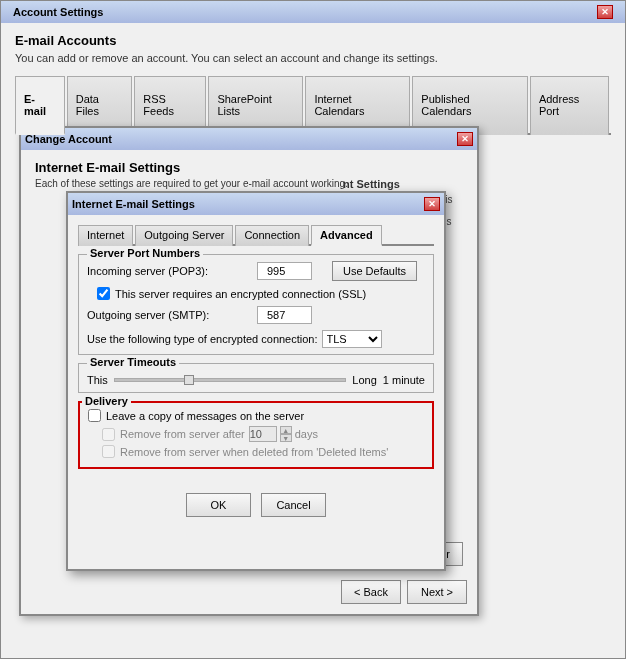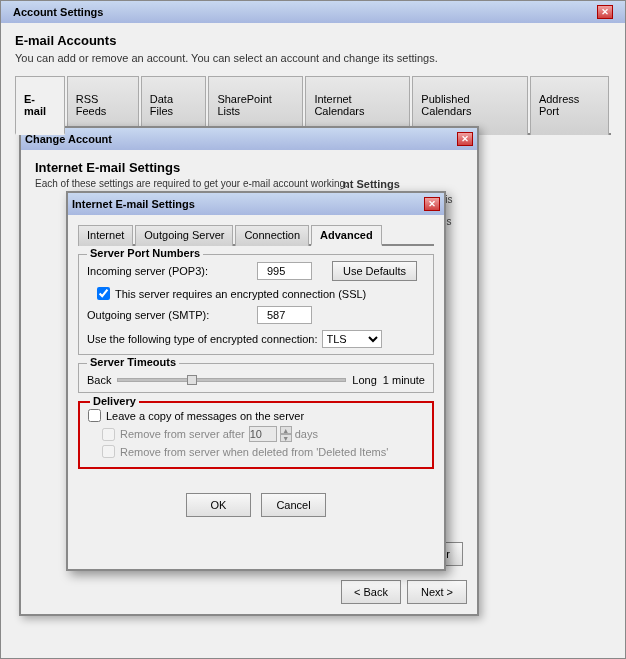--- a/index.html
+++ b/index.html
@@ -298,21 +298,21 @@
     .delivery-section {
       border: 2px solid #cc0000;
       padding: 6px 8px;
       margin-bottom: 8px;
       position: relative;
     }
 
     .delivery-label-overlay {
       position: absolute;
       top: -8px;
-      left: 10px;
+      left: 2px;
       background: #f0f0f0;
       padding: 0 3px;
       font-size: 11px;
       font-weight: bold;
     }
 
     .delivery-checkbox-row {
       display: flex;
       align-items: center;
       font-size: 11px;
@@ -410,22 +410,22 @@
     <span>Account Settings</span>
     <div class="titlebar-close">✕</div>
   </div>
 
   <div class="window-content">
     <div class="section-title">E-mail Accounts</div>
     <div class="section-desc">You can add or remove an account. You can select an account and change its settings.</div>
 
     <div class="tabs-bar">
       <div class="tab active">E-mail</div>
+      <div class="tab">Data Files</div>
       <div class="tab">RSS Feeds</div>
-      <div class="tab">Data Files</div>
       <div class="tab">SharePoint Lists</div>
       <div class="tab">Internet Calendars</div>
       <div class="tab">Published Calendars</div>
       <div class="tab">Address Port</div>
     </div>
   </div>
 
   <div class="change-account-dialog">
     <div class="dialog-titlebar">
       <span>Change Account</span>
@@ -492,21 +492,21 @@
             <option>TLS</option>
             <option>SSL</option>
             <option>None</option>
           </select>
         </div>
       </div>
 
       <div class="section-group">
         <span class="section-group-label">Server Timeouts</span>
         <div class="slider-row">
-          <span style="font-size:11px;">Back</span>
+          <span style="font-size:11px;">This</span>
           <div class="slider-track">
             <div class="slider-thumb"></div>
           </div>
           <span style="font-size:11px;">Long</span>
           <span style="font-size:11px;">1 minute</span>
         </div>
       </div>
 
       <div class="delivery-section">
         <span class="delivery-label-overlay">Delivery</span>

